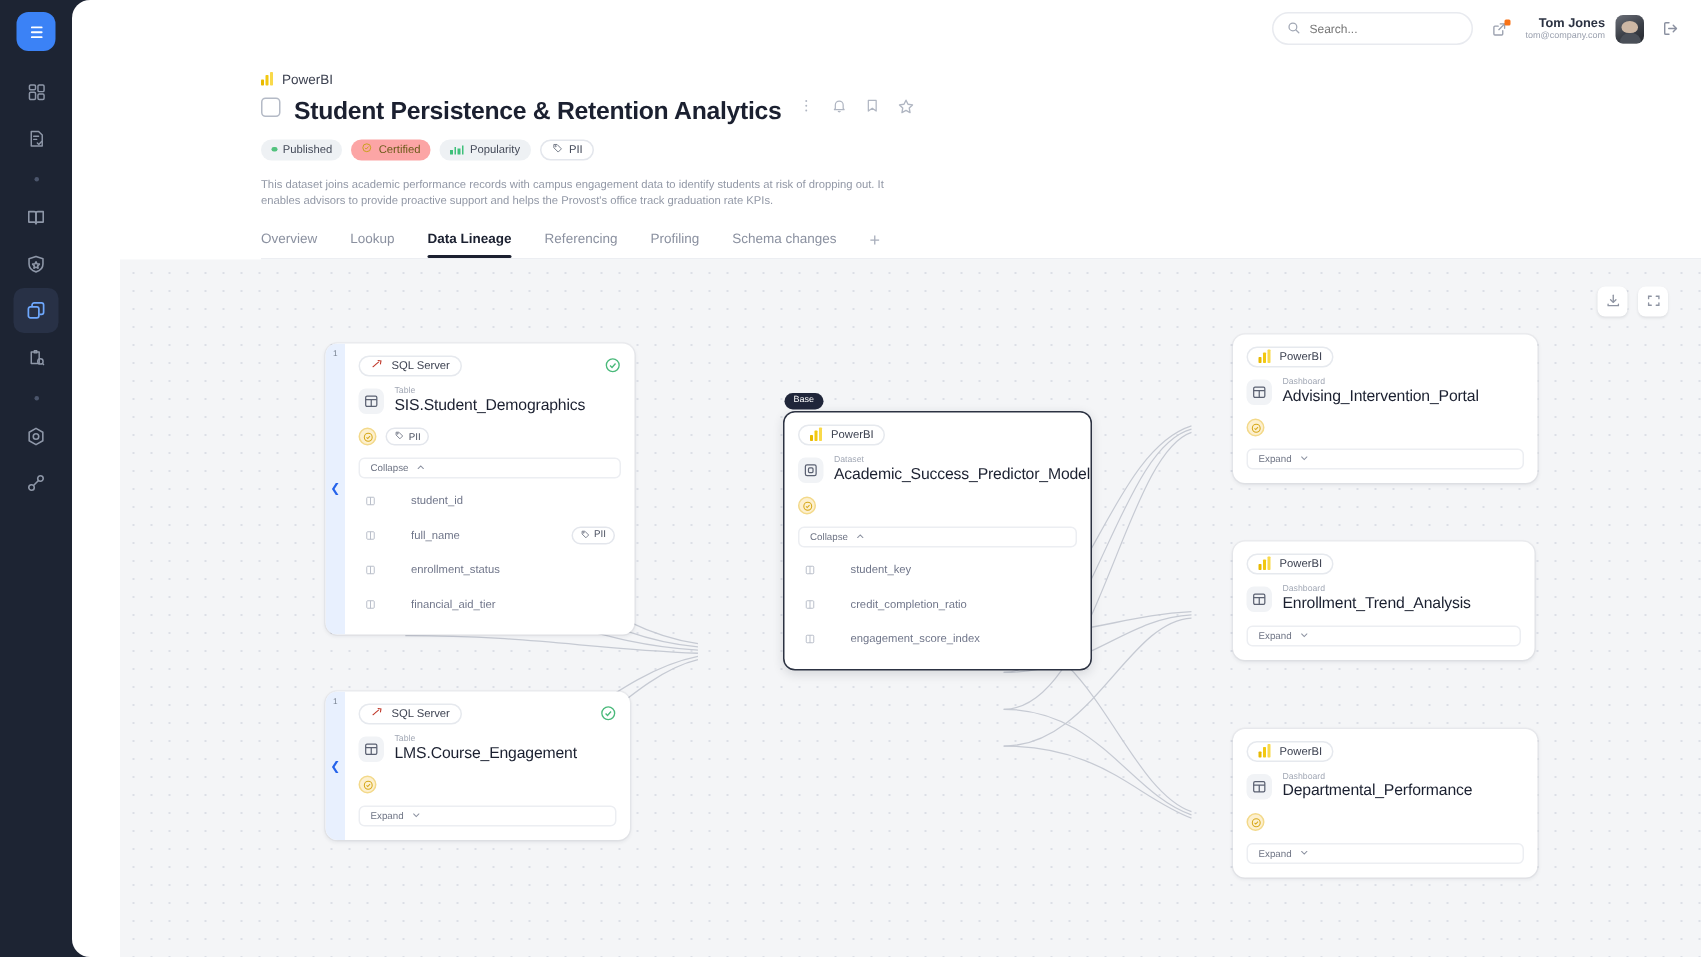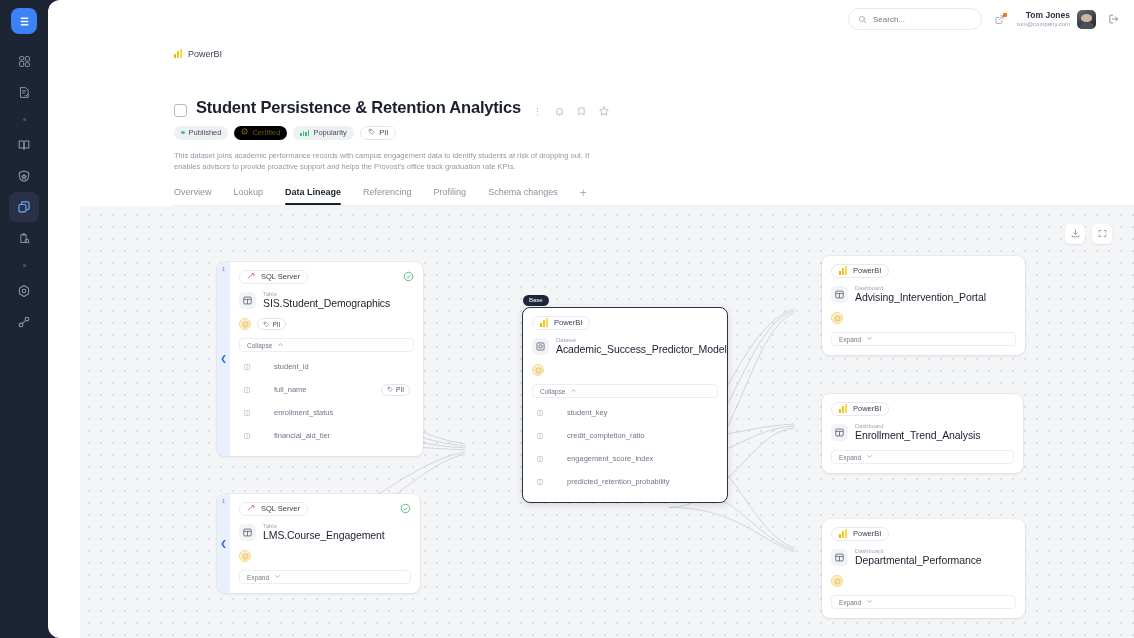--- a/index.html
+++ b/index.html
@@ -83,36 +83,36 @@
     font-size: 9px; color: #3c4150; margin-bottom: 7px;
   }
   .pbi-glyph { display:inline-block; width:9px; height:9px; position:relative; }
   .pbi-glyph i {
     position:absolute; bottom:0; width:2px; border-radius:.5px; background:#f2c811;
   }
   .pbi-glyph i:nth-child(1){ left:0; height:4px; background:#e8b900;}
   .pbi-glyph i:nth-child(2){ left:3px; height:7px;}
   .pbi-glyph i:nth-child(3){ left:6px; height:9px; background:#f9d94a;}
 
-  #titlerow { display: flex; align-items: flex-end; gap: 9px; margin-top: 32px; }
+  #titlerow { display: flex; align-items: flex-start; gap: 9px; }
   #title-sq {
     width: 13px; height: 13px; border: 1.3px solid #b4bac6; border-radius: 3px;
   }
   #page-title { font-size: 16.5px; font-weight: bold; color: #1b2030; letter-spacing: -.2px; }
   .title-act { color: #b0b6c2; display:flex; align-items:center; cursor:pointer; margin-left:2px; }
 
   #badges { display: flex; gap: 6px; margin: 9px 0 0 0; align-items: center; }
   .badge {
     height: 14px; border-radius: 7px; padding: 0 7px;
     display: inline-flex; align-items: center; gap: 4px;
     font-size: 7.5px; color: #444a59;
   }
   .badge.published { background: #eef1f4; }
   .badge.published .dot { width:3.5px;height:3.5px;border-radius:50%;background:#53c27e; }
-  .badge.certified { background: #000000; color:#6a5a18; }
+  .badge.certified { background: #fca5a5; color:#6a5a18; }
   .badge.popularity { background: #eef1f4; }
   .bars { display:inline-flex; align-items:flex-end; gap:1px; height:6px; }
   .bars i { width:1.5px; background:#3ec07a; }
   .bars i:nth-child(1){height:3px}.bars i:nth-child(2){height:5px}
   .bars i:nth-child(3){height:4px}.bars i:nth-child(4){height:6px}
   .badge.pii { background:#fff; border:1px solid #e3e6ec; }
 
   #desc {
     margin-top: 10px; font-size: 7.5px; color: #9298a6; line-height: 1.55;
     max-width: 420px;
@@ -677,29 +677,20 @@
           </div>
           <div class="field">
             <span class="fico">
               <svg width="8" height="8" viewBox="0 0 16 16" fill="none" stroke="currentColor" stroke-width="1.3">
                   <rect x="3" y="3" width="10" height="10" rx="1.2"></rect>
                   <path d="M8 3v10"></path>
                 </svg>
             </span>
             <span>engagement_score_index</span>
           </div>
-          <div class="field">
-            <span class="fico">
-              <svg width="8" height="8" viewBox="0 0 16 16" fill="none" stroke="currentColor" stroke-width="1.3">
-                  <rect x="3" y="3" width="10" height="10" rx="1.2"></rect>
-                  <path d="M8 3v10"></path>
-                </svg>
-            </span>
-            <span>predicted_retention_probability</span>
-          </div>
         </div>
       </div>
     </div>
 
     <div class="node" style="left:742px; top:50px; width:203px;">
       <div class="node-body">
         <div class="node-head">
           <span class="node-src">
             <span class="pbi-glyph">
                 <i></i>

